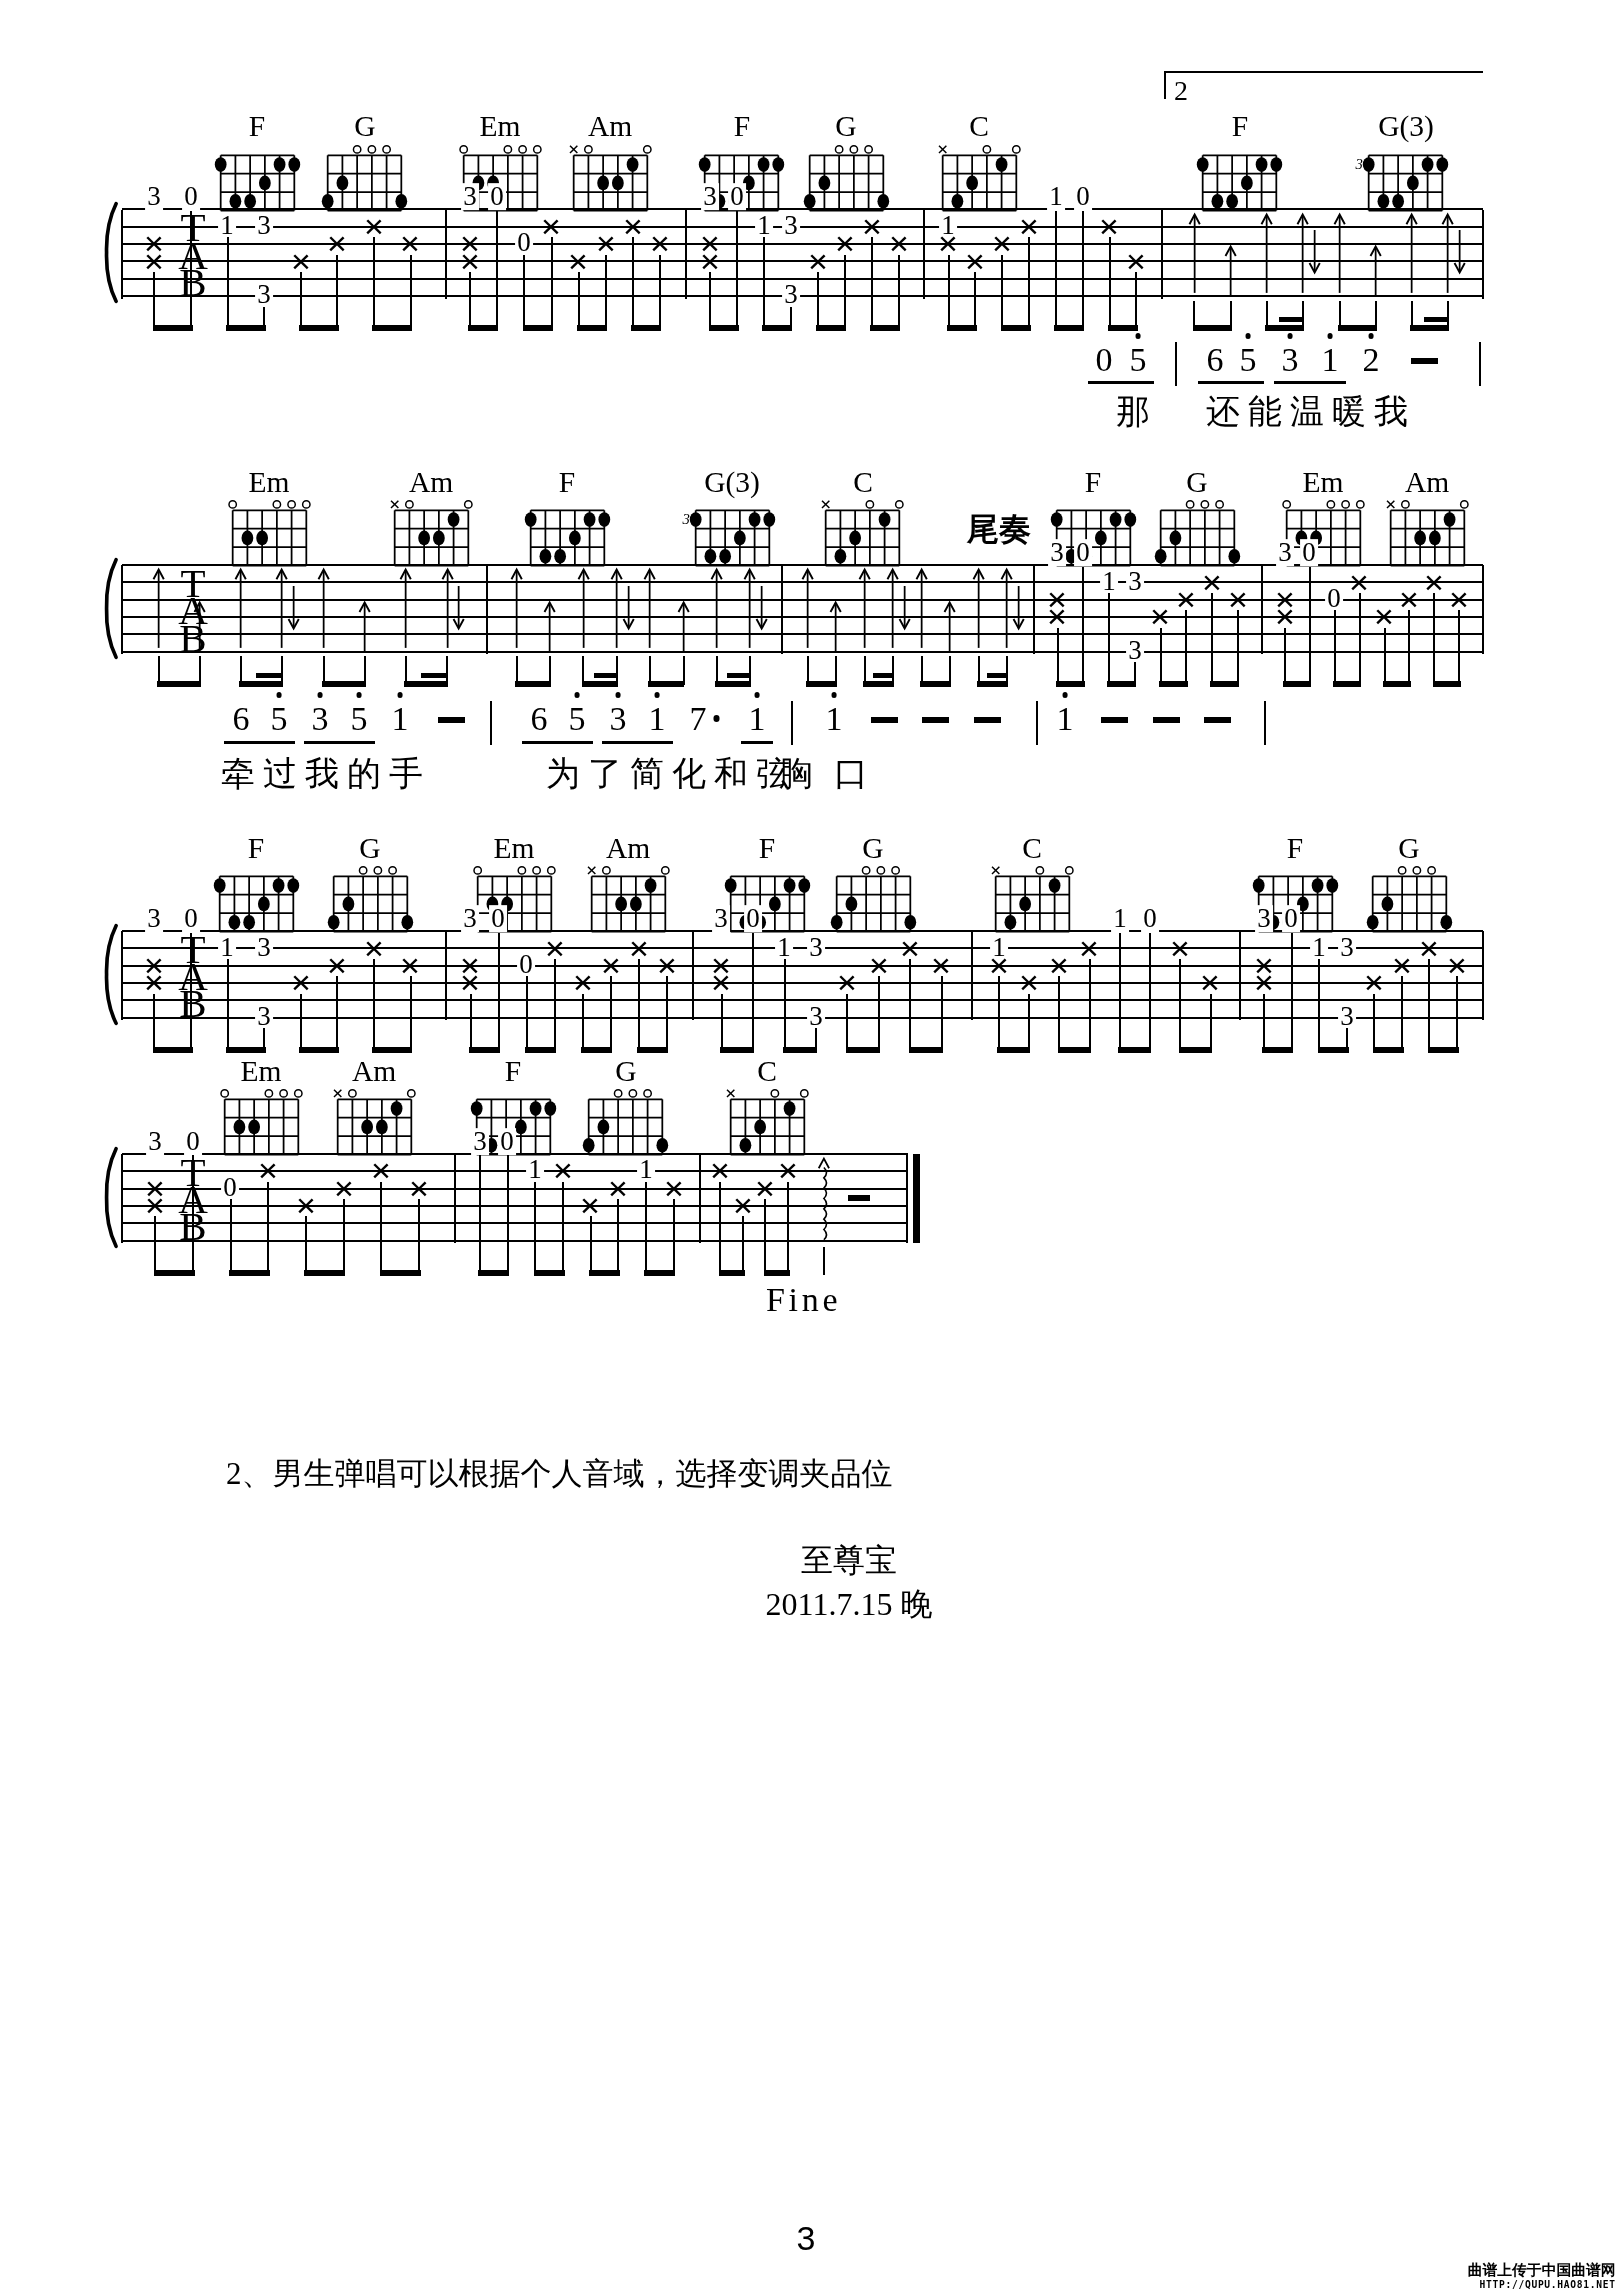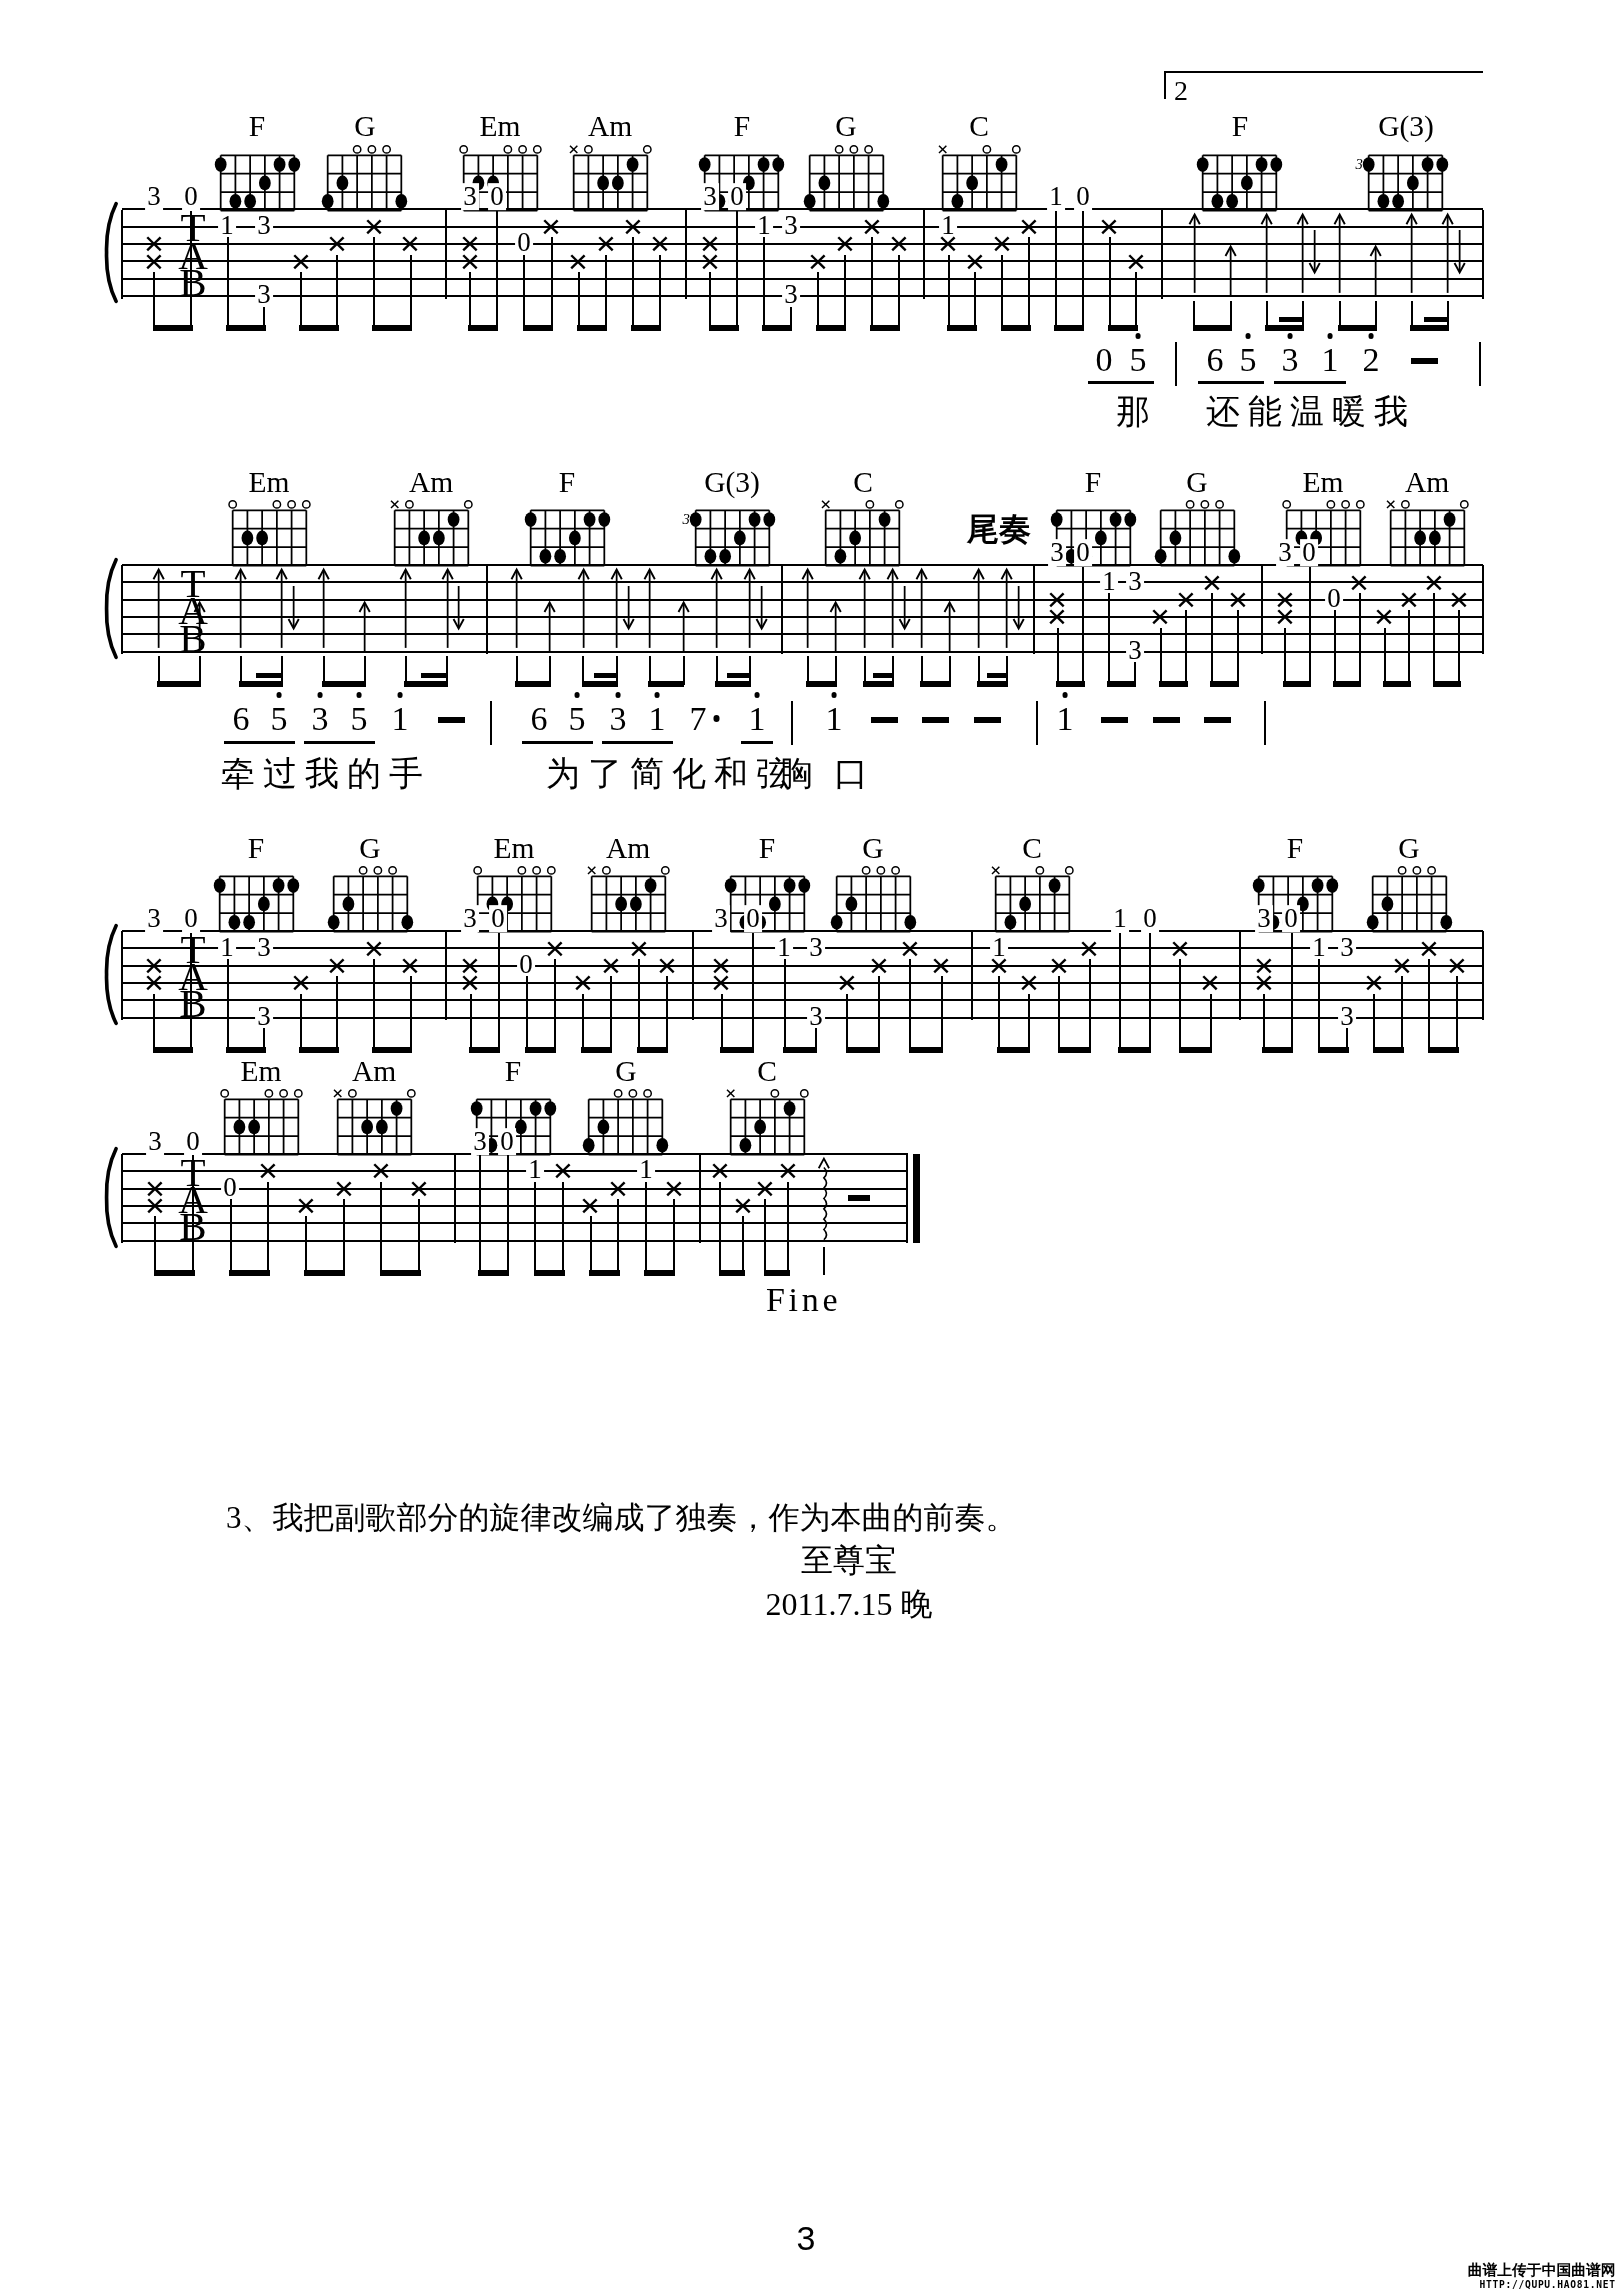--- a/index.html
+++ b/index.html
@@ -1298,21 +1298,21 @@
       <div class="nund" style="left: 304px; top: 741px; width: 71px;"></div>
       <div class="nund" style="left: 522px; top: 741px; width: 71px;"></div>
       <div class="nund" style="left: 602px; top: 741px; width: 71px;"></div>
       <div class="nund" style="left: 741px; top: 741px; width: 32px;"></div>
       <div class="lyr" style="left: 221px; top: 757px;">牵过我的手</div>
       <div class="lyr" style="left: 546px; top: 757px;">为了简化和弦</div>
       <div class="lyr" style="left: 779px; top: 757px;">胸</div>
       <div class="lyr" style="left: 834px; top: 757px;">口</div>
     </div>
 
-  <div class="noteline" style="left:226px;top:1502px;">3、我把副歌部分的旋律改编成了独奏，作为本曲的前奏。</div>
+  <div class="noteline" style="left:226px;top:1458px;">2、男生弹唱可以根据个人音域，选择变调夹品位</div>
 
   <div class="credit" style="left:849px;top:1544px;">至尊宝</div>
   <div class="credit" style="left:849px;top:1588px;">2011.7.15 晚</div>
 
   <div class="pageno" style="left:806px;top:2221px;">3</div>
 
   <div class="wm">
     <div class="wm1">曲谱上传于中国曲谱网</div>
     <div class="wm2">HTTP://QUPU.HAO81.NET</div>
   </div>

